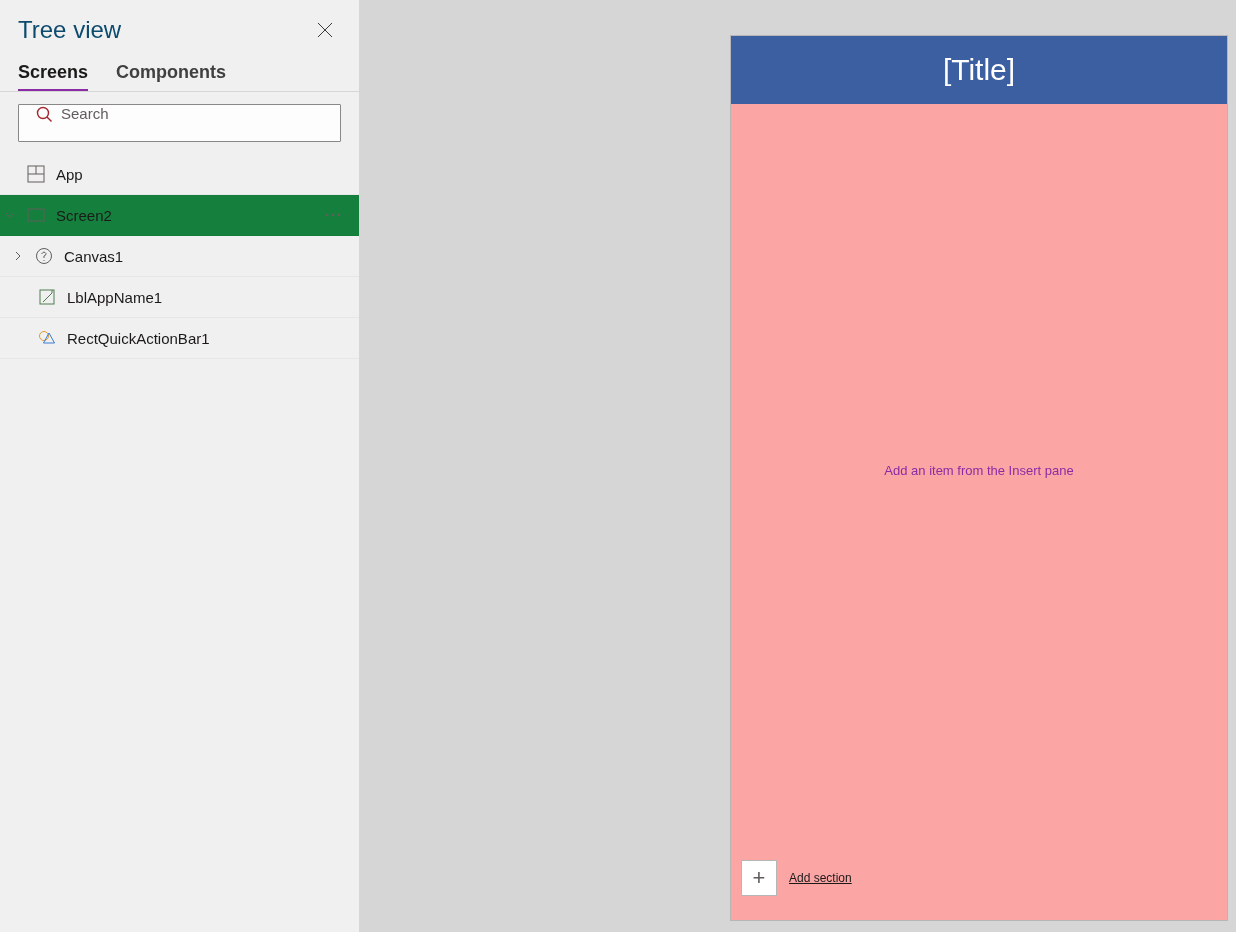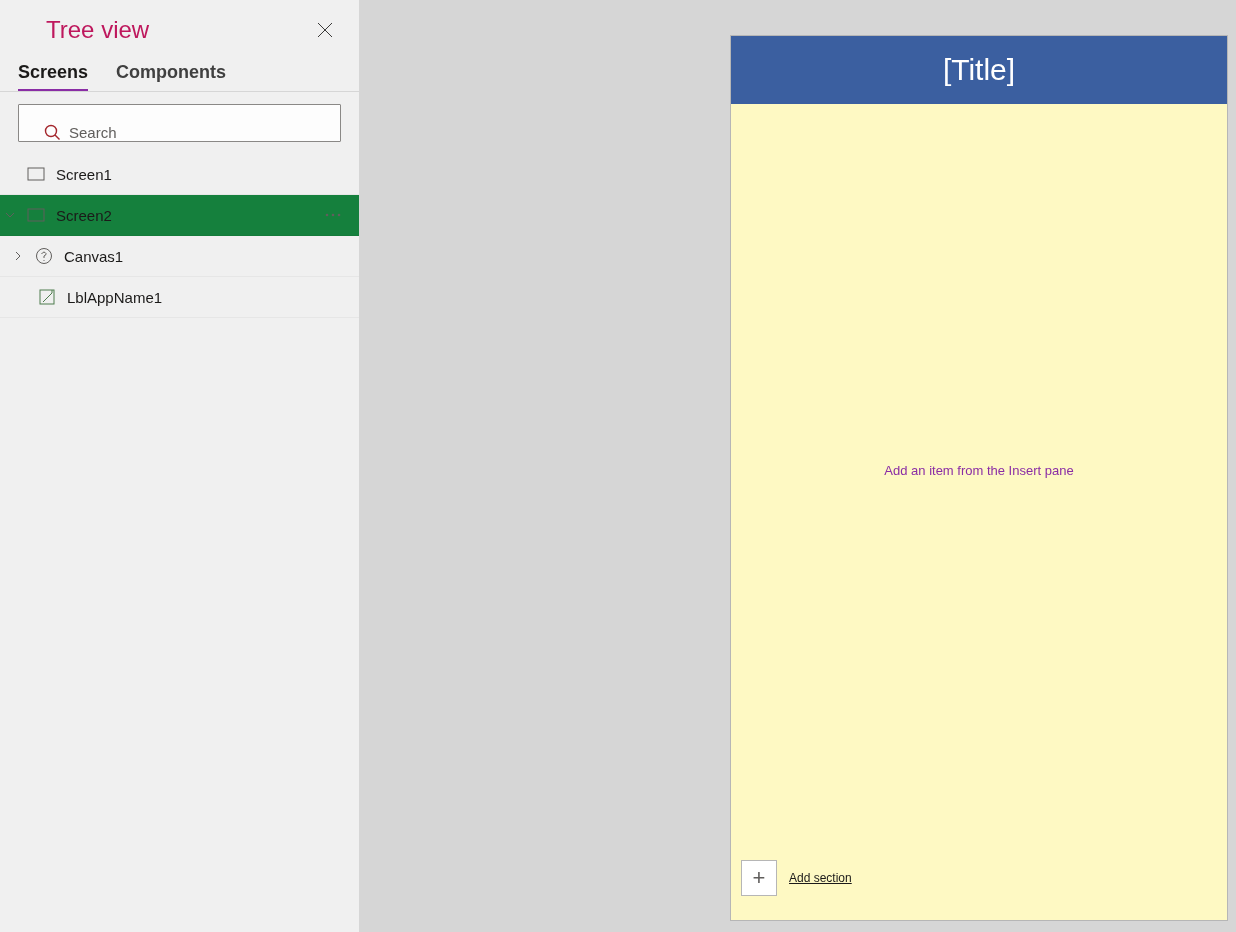--- a/index.html
+++ b/index.html
@@ -23,22 +23,21 @@
   }
   .tree-header {
     display: flex;
     align-items: center;
     justify-content: space-between;
     padding: 14px 18px 8px 18px;
   }
   .tree-title {
     font-size: 24px;
     font-weight: 400;
-    color: #be185d;
-    margin-left: 28px;
+    color: #0c4a6e;
   }
   .close-btn {
     width: 32px;
     height: 32px;
     display: flex;
     align-items: center;
     justify-content: center;
     cursor: pointer;
     color: #605e5c;
   }
@@ -63,25 +62,25 @@
     color: #1b1a19;
     border-bottom-color: #8a2da5;
   }
 
   
   .search-wrap {
     padding: 12px 18px;
   }
   .search-box {
     display: flex;
-    align-items: flex-end;
+    align-items: flex-start;
     border: 1px solid #8a8886;
     background: #fdfdfd;
     height: 38px;
-    padding: 0 24px;
+    padding: 0 16px;
     border-radius: 1px;
   }
   .search-box svg {
     width: 18px; height: 18px;
     stroke: #a4262c; fill: none;
     stroke-width: 1.4;
   }
   .search-box input {
     border: none; outline: none;
     background: transparent;
@@ -143,21 +142,21 @@
     flex: 1;
     position: relative;
     background: #d6d6d6;
   }
   .artboard {
     position: absolute;
     top: 35px;
     right: 8px;
     width: 498px;
     height: 886px;
-    background: #fef9c3;
+    background: #fca5a5;
     border: 1px solid #b6b6b6;
     display: flex;
     flex-direction: column;
   }
   .title-bar {
     height: 68px;
     background: #3b5fa0;
     display: flex;
     align-items: center;
     justify-content: center;
@@ -224,29 +223,31 @@
       <svg viewBox="0 0 18 18">
           <circle cx="8" cy="8" r="5.5"></circle>
           <line x1="12" y1="12" x2="16.5" y2="16.5"></line>
         </svg>
       <input type="text" placeholder="Search" style="">
     </div>
   </div>
 
   <div class="tree-list">
 
-
     <div class="tree-row indent-0">
       <span class="node-icon">
-        <svg viewBox="0 0 18 14" fill="none" stroke="#605e5c" stroke-width="1">
-            <rect x="1" y="1" width="16" height="12"></rect>
-          </svg>
-      </span>
-      <span class="node-label">Screen1</span>
-    </div>
+        <svg viewBox="0 0 18 18" fill="none" stroke="#605e5c" stroke-width="1">
+            <rect x="1" y="1" width="16" height="16"></rect>
+            <line x1="9" y1="1" x2="9" y2="9"></line>
+            <line x1="1" y1="9" x2="17" y2="9"></line>
+          </svg>
+      </span>
+      <span class="node-label">App</span>
+    </div>
+
 
     <div class="tree-row indent-0 selected">
       <span class="expander">
         <svg viewBox="0 0 12 12">
             <polyline points="2,4 6,8 10,4"></polyline>
           </svg>
       </span>
       <span class="node-icon">
         <svg viewBox="0 0 18 14" fill="none" stroke="#605e5c" stroke-width="1">
             <rect x="1" y="1" width="16" height="12"></rect>
@@ -281,20 +282,29 @@
     <div class="tree-row indent-1">
       <span class="node-icon">
         <svg viewBox="0 0 18 18" fill="none" stroke="#4e7c4e" stroke-width="1">
             <rect x="2" y="2" width="14" height="14"></rect>
             <path d="M5 14 L14 5 L14 2"></path>
           </svg>
       </span>
       <span class="node-label">LblAppName1</span>
     </div>
 
+    <div class="tree-row indent-1">
+      <span class="node-icon">
+        <svg viewBox="0 0 18 18" fill="none" stroke-width="1">
+            <circle cx="6" cy="7" r="4.5" stroke="#e09c2c"></circle>
+            <polygon points="11,4 16.5,14 5.5,14" stroke="#3a7bd5"></polygon>
+          </svg>
+      </span>
+      <span class="node-label">RectQuickActionBar1</span>
+    </div>
 
   </div>
 </aside>
 
 <main class="canvas-area">
   <div class="artboard">
     <div class="title-bar">
       <span>[Title]</span>
     </div>
     <div class="artboard-body">

